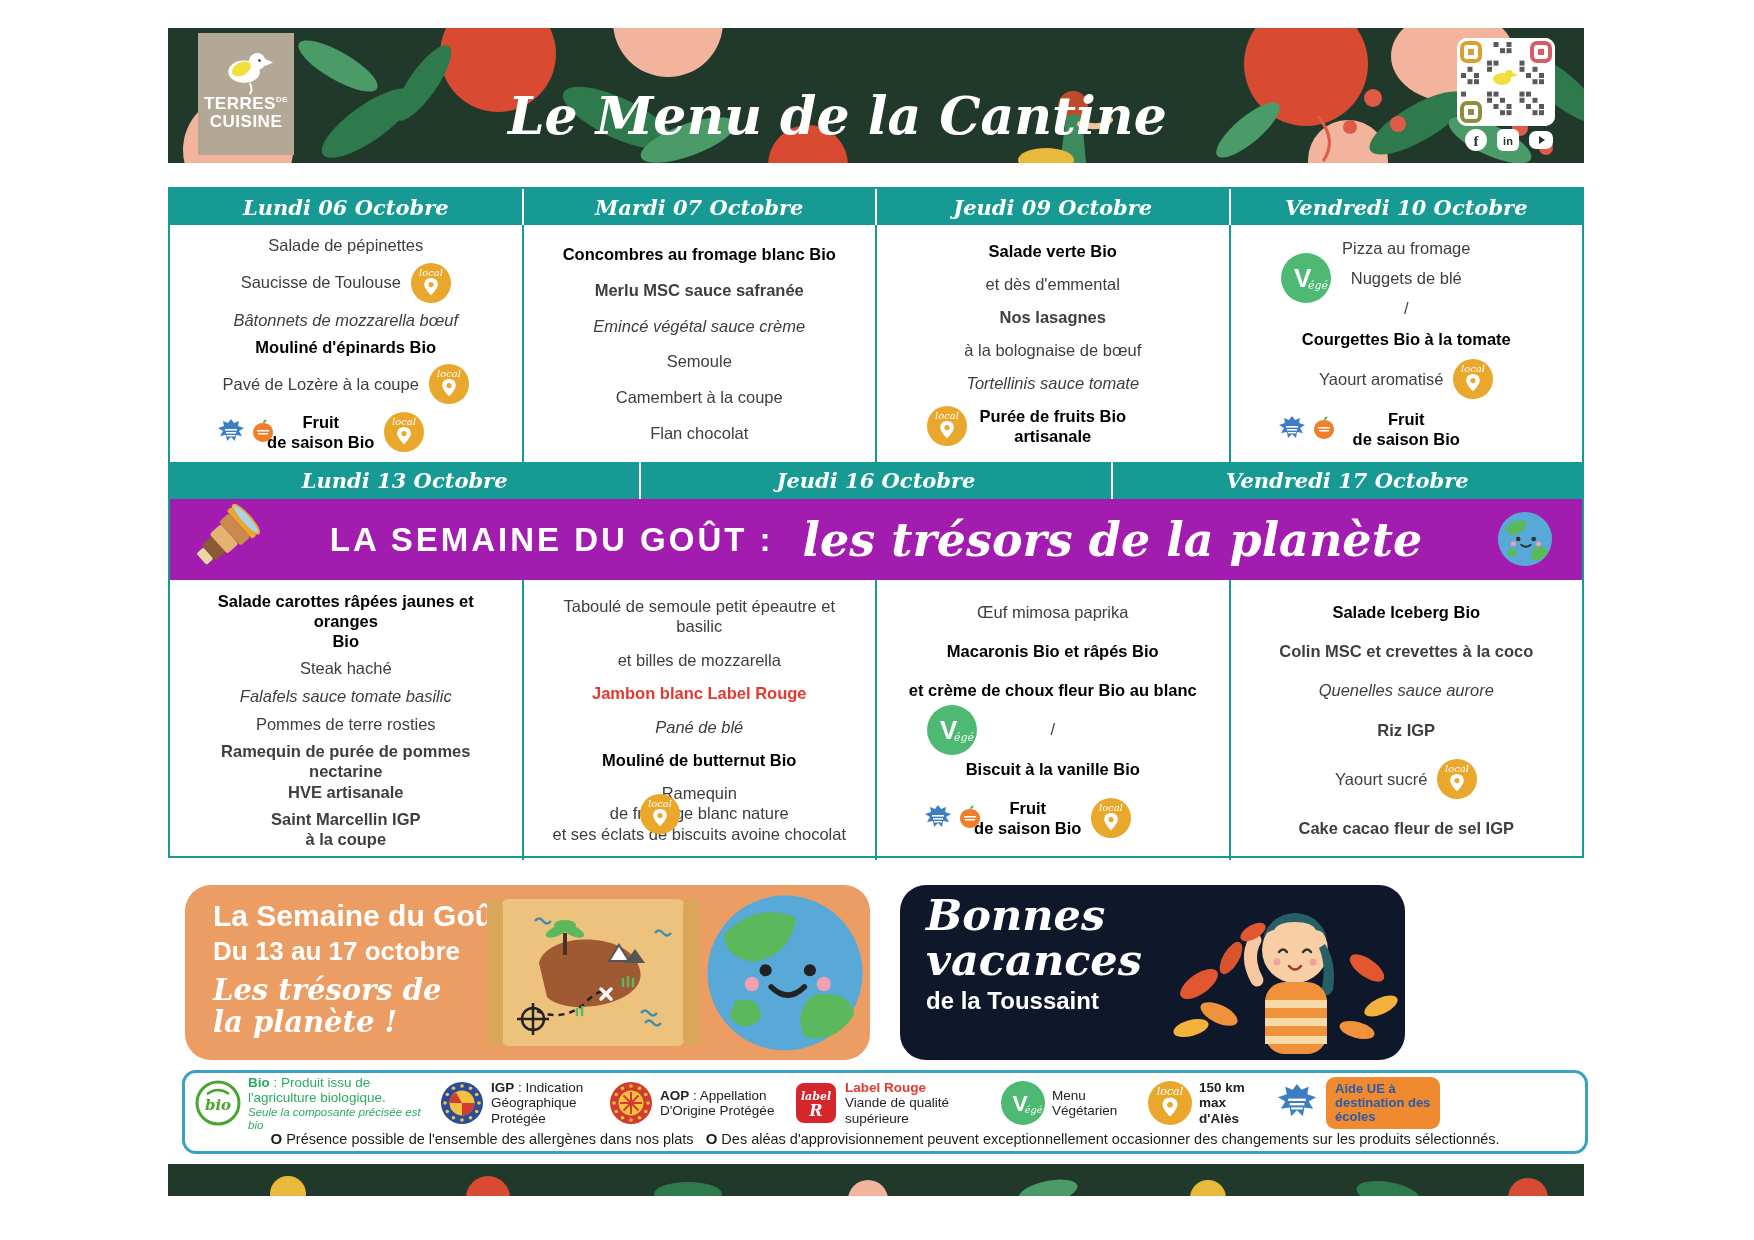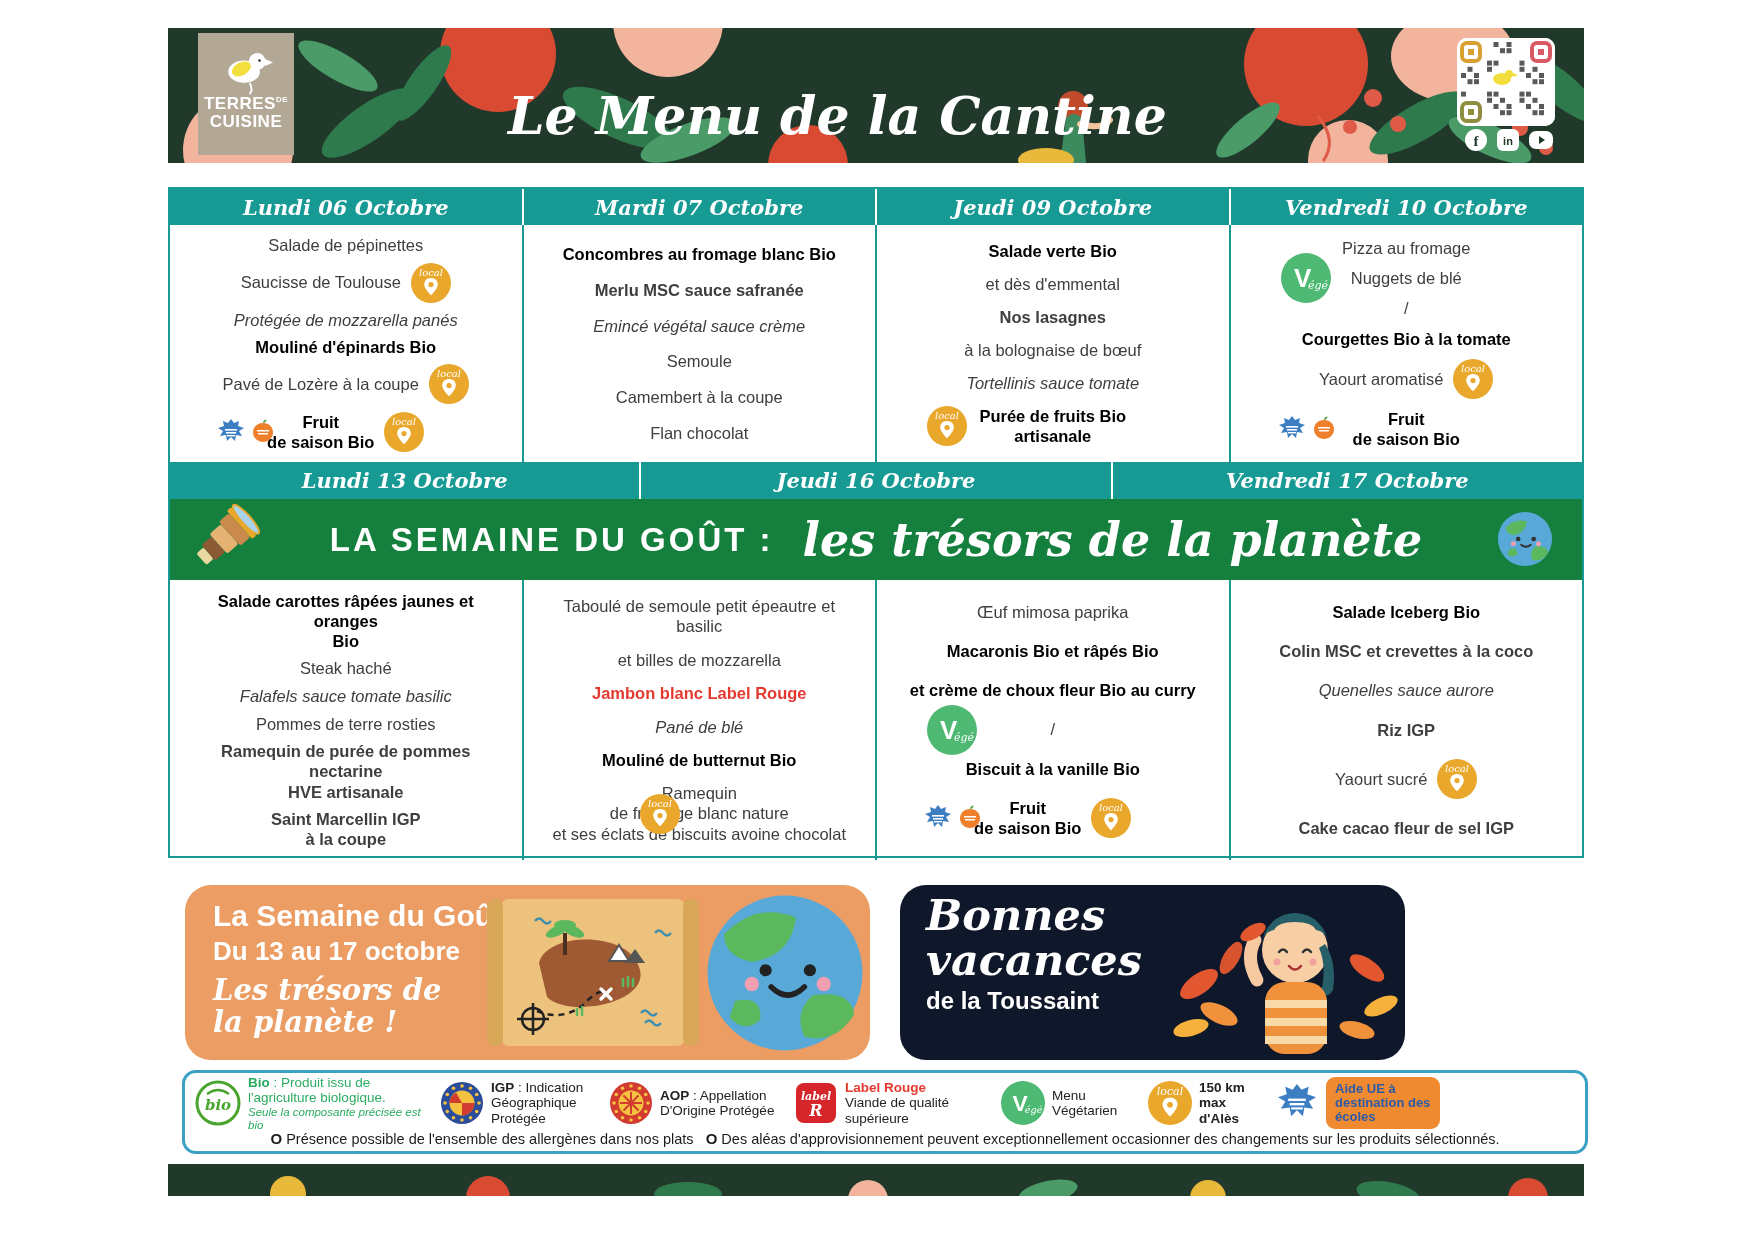--- a/index.html
+++ b/index.html
@@ -37,21 +37,21 @@
   .it-reg{color:#3e3e3e;}
   .it-bold{color:#3e3e3e;font-weight:bold;}
   .it-ital{color:#3e3e3e;font-style:italic;}
   .it-green{color:#000000;font-weight:bold;}
   .it-red{color:#e4392f;font-weight:bold;}
   .abs-badge{position:absolute;top:50%;transform:translateY(-50%);display:flex;align-items:center;}
   .inline-badge{flex:0 0 auto;display:flex;align-items:center;}
   .logo-pair{display:flex;gap:3px;align-items:center;}
 
   
-  .event-banner{height:81px;flex:0 0 81px;background:#15803d;position:relative;
+  .event-banner{height:81px;flex:0 0 81px;background:#a21caf;position:relative;
                 display:flex;align-items:center;justify-content:center;gap:29px;}
   .event-caps{color:#fff;font-weight:bold;font-size:33px;letter-spacing:3px;}
   .event-script{color:#fff;font-size:46px;}
   .telescope{position:absolute;left:16px;top:0px;}
   .event-earth{position:absolute;right:28px;top:11px;}
 
   
   .promo-left{left:185px;top:885px;width:685px;height:175px;border-radius:26px;background:#eb9d64;overflow:hidden;}
   .promo-right{left:900px;top:885px;width:505px;height:175px;border-radius:26px;background:#0f172a;overflow:hidden;}
   .pl-text{position:absolute;left:28px;top:14px;color:#fff;}
@@ -230,21 +230,21 @@
             <span class="inline-badge">
               <svg width="40" height="40" viewBox="0 0 40 40">
                 <circle cx="20" cy="20" r="20" fill="#e9a72b"></circle>
                 <text x="20" y="13" text-anchor="middle" font-family="DejaVu Serif,serif" font-style="italic" font-size="10" fill="#fff">local</text>
                 <path d="M20 15c-4.2 0-6.8 2.9-6.8 6.3 0 4.6 6.8 11 6.8 11s6.8-6.4 6.8-11C26.8 17.9 24.2 15 20 15z" fill="#fff"></path>
                 <circle cx="20" cy="21.6" r="2.6" fill="#e9a72b"></circle>
               </svg>
             </span>
           </div>
           <div class="menu-item">
-            <span class="menu-item-text it-ital">Protégée de mozzarella panés</span>
+            <span class="menu-item-text it-ital">Bâtonnets de mozzarella bœuf</span>
           </div>
           <div class="menu-item">
             <span class="menu-item-text it-green">Mouliné d'épinards Bio</span>
           </div>
           <div class="menu-item">
             <span class="menu-item-text it-reg">Pavé de Lozère à la coupe</span>
             <span class="inline-badge">
               <svg width="40" height="40" viewBox="0 0 40 40">
                 <circle cx="20" cy="20" r="20" fill="#e9a72b"></circle>
                 <text x="20" y="13" text-anchor="middle" font-family="DejaVu Serif,serif" font-style="italic" font-size="10" fill="#fff">local</text>
@@ -467,21 +467,21 @@
           </div>
         </div>
         <div class="day-cell">
           <div class="menu-item">
             <span class="menu-item-text it-reg">Œuf mimosa paprika</span>
           </div>
           <div class="menu-item">
             <span class="menu-item-text it-green">Macaronis Bio et râpés Bio</span>
           </div>
           <div class="menu-item">
-            <span class="menu-item-text it-green">et crème de choux fleur Bio au curry</span>
+            <span class="menu-item-text it-green">et crème de choux fleur Bio au blanc</span>
           </div>
           <div class="menu-item">
             <span class="abs-badge" style="left:34px">
               <svg width="50" height="50" viewBox="0 0 50 50">
                 <circle cx="25" cy="25" r="25" fill="#4db973"></circle>
                 <text x="13" y="34" font-family="Liberation Sans,sans-serif" font-weight="bold" font-size="26" fill="#fff">V</text>
                 <text x="27" y="36" font-family="DejaVu Serif,serif" font-style="italic" font-size="11" fill="#fff">égé</text>
               </svg>
             </span>
             <span class="menu-item-text it-reg">/</span>

